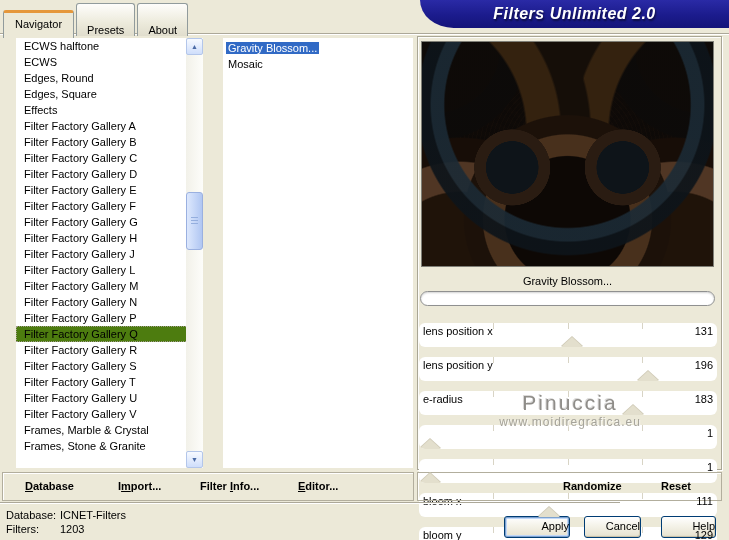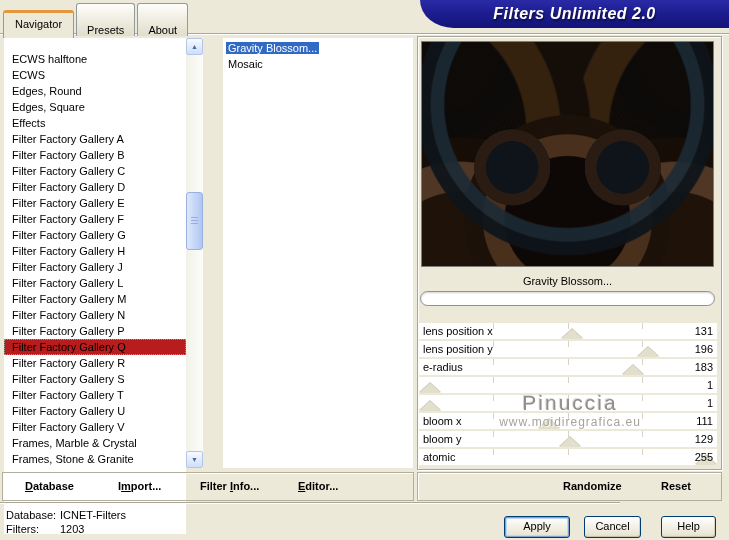--- a/index.html
+++ b/index.html
@@ -14,24 +14,24 @@
   .hr-etch{position:absolute;top:33px;left:0;right:0;height:2px;
     background:linear-gradient(180deg,#aca899 0,#aca899 50%,#fff 50%,#fff 100%);z-index:1}
   
   .tabs{position:absolute;top:8px;left:3px;height:28px;display:flex;align-items:flex-end;z-index:3}
   .tab{height:22px;line-height:21px;padding:16px 10px;margin-right:2px;box-sizing:border-box;
     background:linear-gradient(180deg,#fefdfb,#eceadb 60%,#e0ddcd);
     border:1px solid #919b9c;border-bottom:none;border-radius:3px 3px 0 0}
   .tab.selected{height:28px;line-height:23px;margin-bottom:-2px;padding:0 11px;background:#ece9d8;
     border-top:3px solid #e5973b;z-index:4}
   
-  .cat-list{position:absolute;left:4px;top:38px;width:182px;height:496px;background:#fff;
-    overflow:hidden;padding-top:13px;box-sizing:border-box}
+  .cat-list{position:absolute;left:16px;top:38px;width:182px;height:430px;background:#fff;
+    overflow:hidden;padding-top:0;box-sizing:border-box}
   .cat-row{height:16px;line-height:16px;padding-left:8px;white-space:nowrap}
-  .cat-row.selected{background:#b91c1c;outline:1px dotted #9e9b8c;outline-offset:-1px}
+  .cat-row.selected{background:#4d7c0f;outline:1px dotted #9e9b8c;outline-offset:-1px}
   
   .scrollbar{position:absolute;left:186px;top:38px;width:17px;height:430px;
     background:linear-gradient(90deg,#f2f1e9,#fdfdfa)}
   .scroll-btn{position:absolute;left:0;width:17px;height:17px;box-sizing:border-box;
     border:1px solid #b3c6ea;border-radius:2px;color:#4a6aa5;font-size:7px;line-height:15px;
     text-align:center;background:linear-gradient(180deg,#f7faff,#cfdefb)}
   .scroll-btn.down{bottom:0}
   .scroll-thumb{position:absolute;left:0;top:154px;width:17px;height:58px;box-sizing:border-box;
     border:1px solid #9ab0e0;border-radius:3px;background:linear-gradient(90deg,#dde8fd,#b0c6f2)}
   .scroll-thumb::after{content:"";position:absolute;left:4px;right:4px;top:50%;height:8px;margin-top:-4px;
@@ -62,21 +62,21 @@
       radial-gradient(circle 210px at 50% 135%, rgba(10,6,4,.95) 0 52%, #3f2917 53% 68%, #1a0f08 69% 84%, rgba(0,0,0,0) 85%),
       radial-gradient(circle 230px at -8% 40%, rgba(12,9,7,.92) 0 55%, #34220f 56% 70%, #150e08 71% 83%, rgba(0,0,0,0) 84%),
       radial-gradient(circle 230px at 108% 40%, rgba(12,9,7,.92) 0 55%, #34220f 56% 70%, #150e08 71% 83%, rgba(0,0,0,0) 84%),
       radial-gradient(circle 120px at 4% 2%, #231911 0 55%, #121a21 56% 78%, rgba(0,0,0,0) 79%),
       radial-gradient(circle 120px at 96% 2%, #231911 0 55%, #121a21 56% 78%, rgba(0,0,0,0) 79%)}
   .preview-label{position:absolute;left:421px;top:275px;width:293px;text-align:center}
   .progress{position:absolute;left:420px;top:291px;width:295px;height:15px;box-sizing:border-box;
     background:#fff;border:1px solid #8f9090;border-radius:8px;box-shadow:inset 0 1px 2px rgba(0,0,0,.18)}
   
   .sliders{position:absolute;left:419px;top:323px;width:298px}
-  .slider-row{position:relative;height:16px;margin-bottom:2px;background-color:#fff;border-radius:0;overflow:hidden;
+  .slider-row{position:relative;height:24px;margin-bottom:10px;background-color:#fff;border-radius:6px;overflow:hidden;
     background-image:linear-gradient(#d8d4c5,#d8d4c5),linear-gradient(#d8d4c5,#d8d4c5),linear-gradient(#d8d4c5,#d8d4c5);
     background-size:1px 6px;background-position:25% 0,50% 0,75% 0;background-repeat:no-repeat}
   .slider-label{position:absolute;left:4px;top:0;line-height:16px}
   .slider-value{position:absolute;right:4px;top:0;line-height:16px;z-index:2}
   .slider-handle{position:absolute;bottom:0;width:0;height:0;transform:translateX(-50%);z-index:1;
     border-left:11px solid transparent;border-right:11px solid transparent;border-bottom:10px solid #e3dfcd;
     filter:drop-shadow(0 -1px 0 #cdc8b4)}
   .watermark1{position:absolute;left:417px;width:306px;top:391px;text-align:center;font-size:21px;
     color:#8f8d89;letter-spacing:2px;z-index:5;
     text-shadow:1px 1px 0 rgba(255,255,255,.85), -1px -1px 0 rgba(110,108,104,.25)}
@@ -91,21 +91,21 @@
   .menustrip.left .menu-item:nth-of-type(1){left:22px}
   .menustrip.left .menu-item:nth-of-type(2){left:115px}
   .menustrip.left .menu-item:nth-of-type(3){left:197px}
   .menustrip.left .menu-item:nth-of-type(4){left:295px}
   .menustrip.right .menu-item:nth-of-type(1){left:145px}
   .menustrip.right .menu-item:nth-of-type(2){left:243px}
   
   .statusbar{position:absolute;left:0;top:502px;width:620px;height:38px;box-sizing:border-box;
     border-top:1px solid #aca899;box-shadow:inset 0 1px 0 #fff}
   .sb-text{position:absolute;white-space:nowrap}
-  .btn{position:absolute;top:13px;height:22px;box-sizing:border-box;text-align:center;line-height:19px;
+  .btn{position:absolute;top:13px;height:22px;box-sizing:border-box;text-align:right;line-height:19px;
     border:1px solid #003c74;border-radius:3px;
     background:linear-gradient(180deg,#fff 0%,#f4f2e8 45%,#e9e5d4 90%,#d8d3bd 100%);
     box-shadow:inset -1px -1px 0 rgba(160,150,120,.35)}
   .btn.default{box-shadow:inset 0 0 0 1px #7da2ce, inset 0 0 0 2px #c1d7f8}
 </style>
 </head>
 <body>
 
 <div class="window">
 

